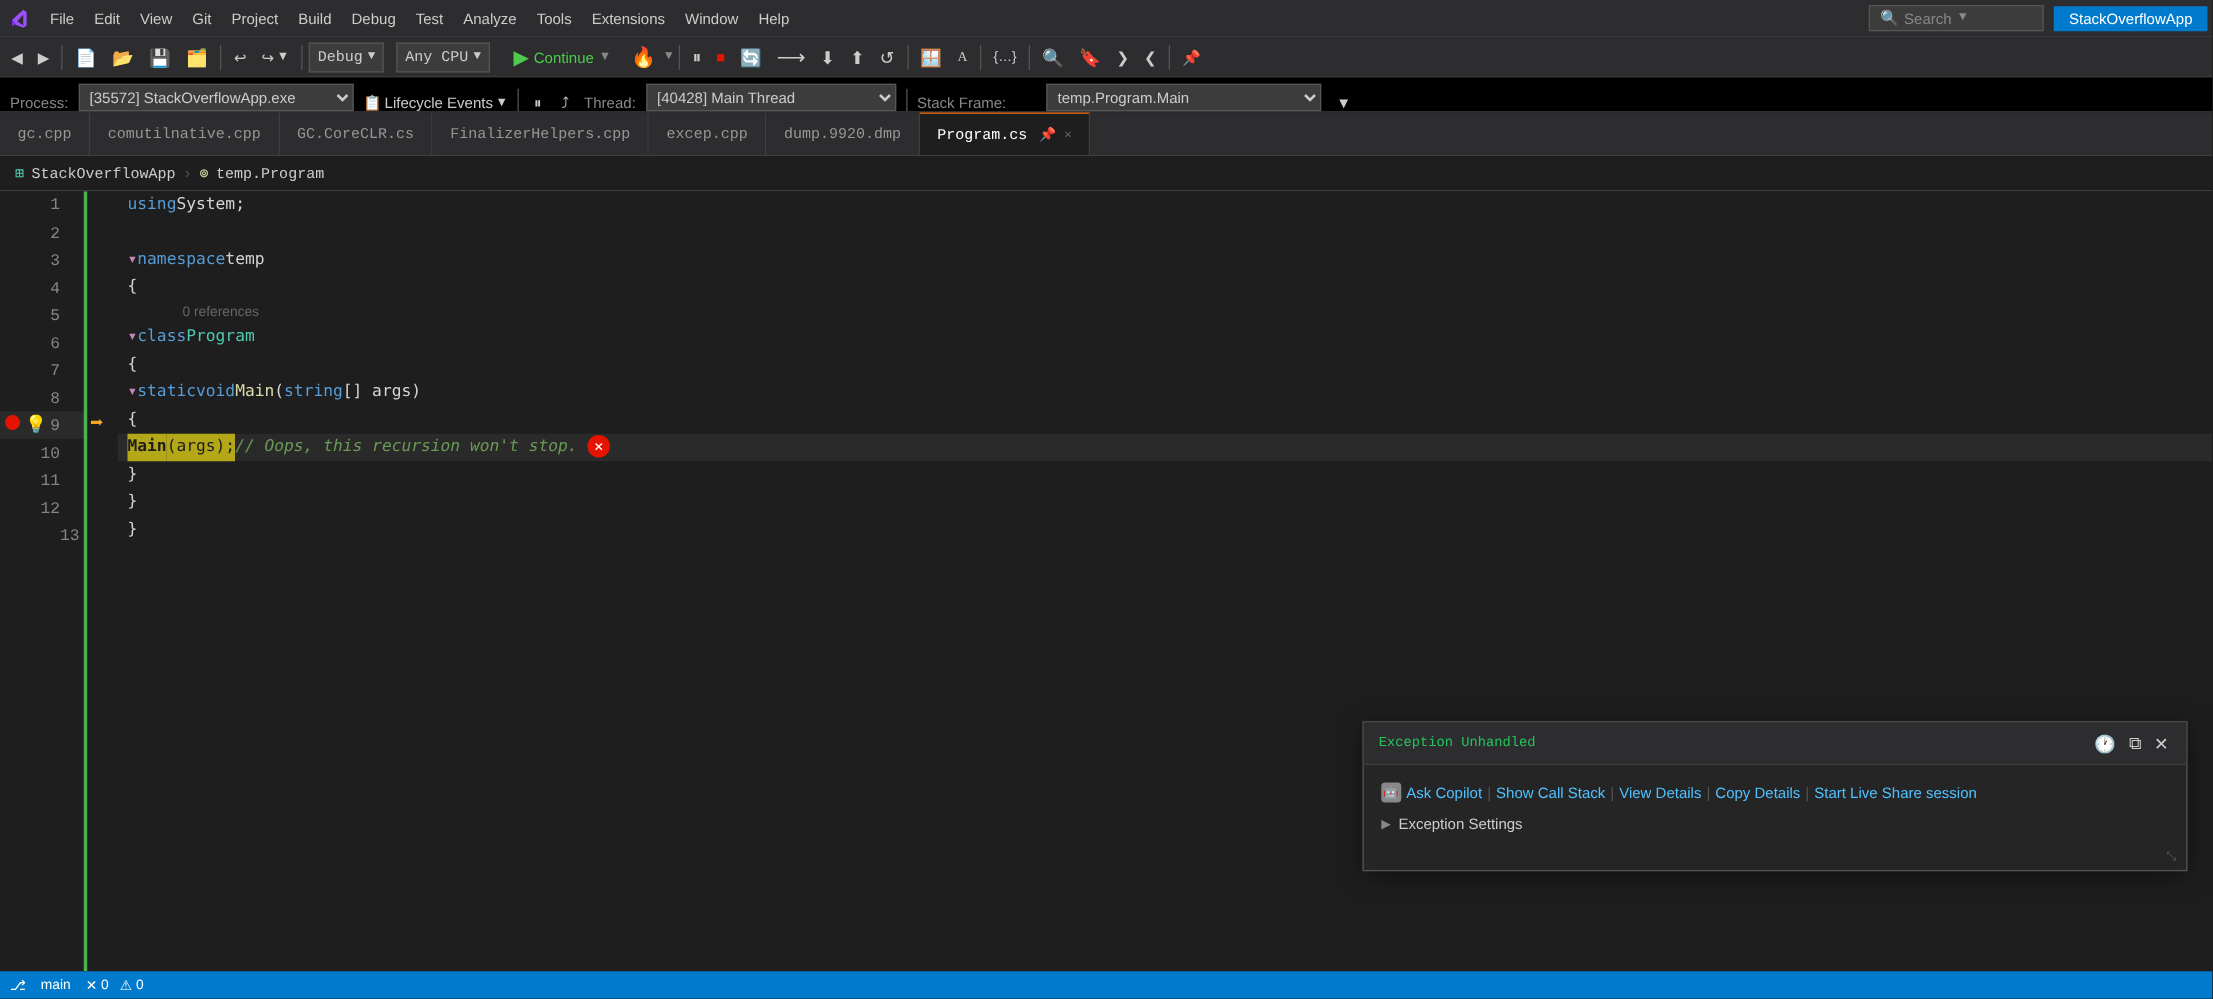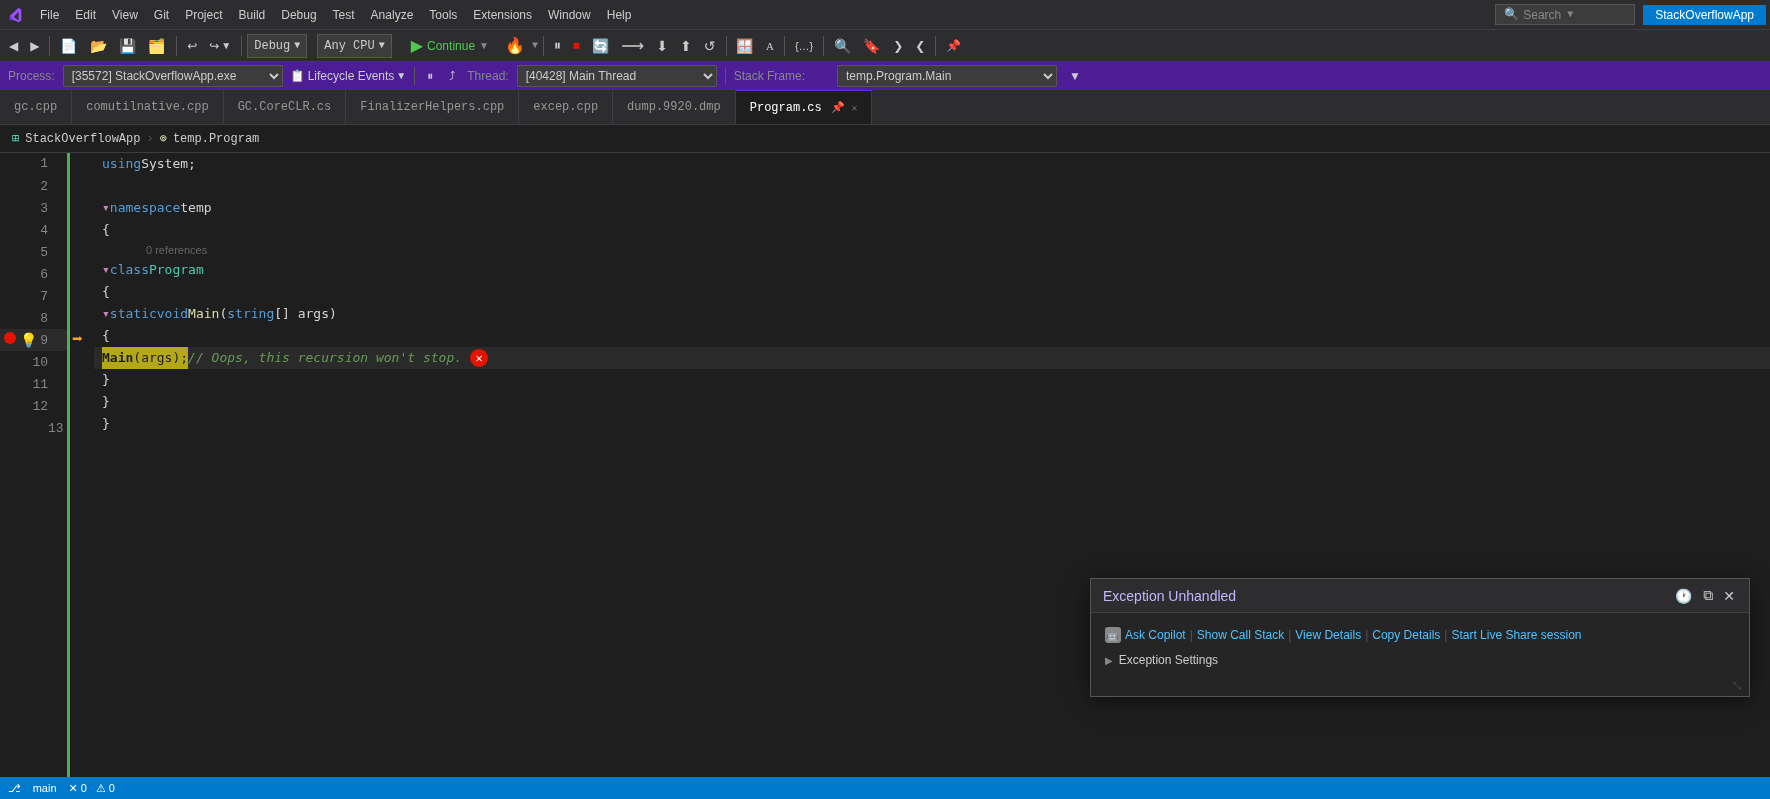--- a/index.html
+++ b/index.html
@@ -111,23 +111,23 @@
       gap: 4px;
       cursor: pointer;
     }
     .hotfire-btn {
       color: #e87a2e;
       font-size: 16px;
     }
 
     
     .debug-bar {
-      background: #4c1d95;
-      display: flex;
-      align-items: center;
+      background: #000000;
+      display: flex;
+      align-items: flex-end;
       height: 28px;
       padding: 0 8px;
       border-bottom: 1px solid #3e3e42;
       gap: 8px;
       font-size: 12px;
       font-family: 'Segoe UI', sans-serif;
     }
     .debug-bar label { color: #888; }
     .debug-bar select, .debug-bar .debug-select {
       background: #3c3c3c;
@@ -221,23 +221,23 @@
     }
     .exception-header {
       display: flex;
       align-items: center;
       justify-content: space-between;
       padding: 8px 12px;
       border-bottom: 1px solid #3e3e42;
       background: #2d2d30;
     }
     .exception-title {
-      font-size: 14px;
-      color: #c4b5fd;
-      font-family: Liberation Sans, sans-serif;
+      font-size: 11px;
+      color: #22c55e;
+      font-family: Liberation Mono, monospace;
     }
     .exception-header-icons {
       display: flex;
       gap: 6px;
       align-items: center;
     }
     .exc-icon-btn {
       background: transparent;
       border: none;
       color: #ccc;
@@ -472,21 +472,21 @@
   </div>
   <div class="tab">
     <span>FinalizerHelpers.cpp</span>
   </div>
   <div class="tab">
     <span>excep.cpp</span>
   </div>
   <div class="tab">
     <span>dump.9920.dmp</span>
   </div>
-  <div class="tab active" style="border-top: 2px solid #6d28d9;">
+  <div class="tab active" style="border-top: 2px solid #f97316;">
     <span>Program.cs</span>
     <span style="font-size:11px;color:#888;margin-left:4px;">📌</span>
     <span class="close-icon">✕</span>
   </div>
 </div>
 
 <div class="editor-breadcrumb">
   <span style="color:#4ec9b0;">⊞</span>
   <span style="color:#ccc;">StackOverflowApp</span>
   <span class="breadcrumb-sep">›</span>

